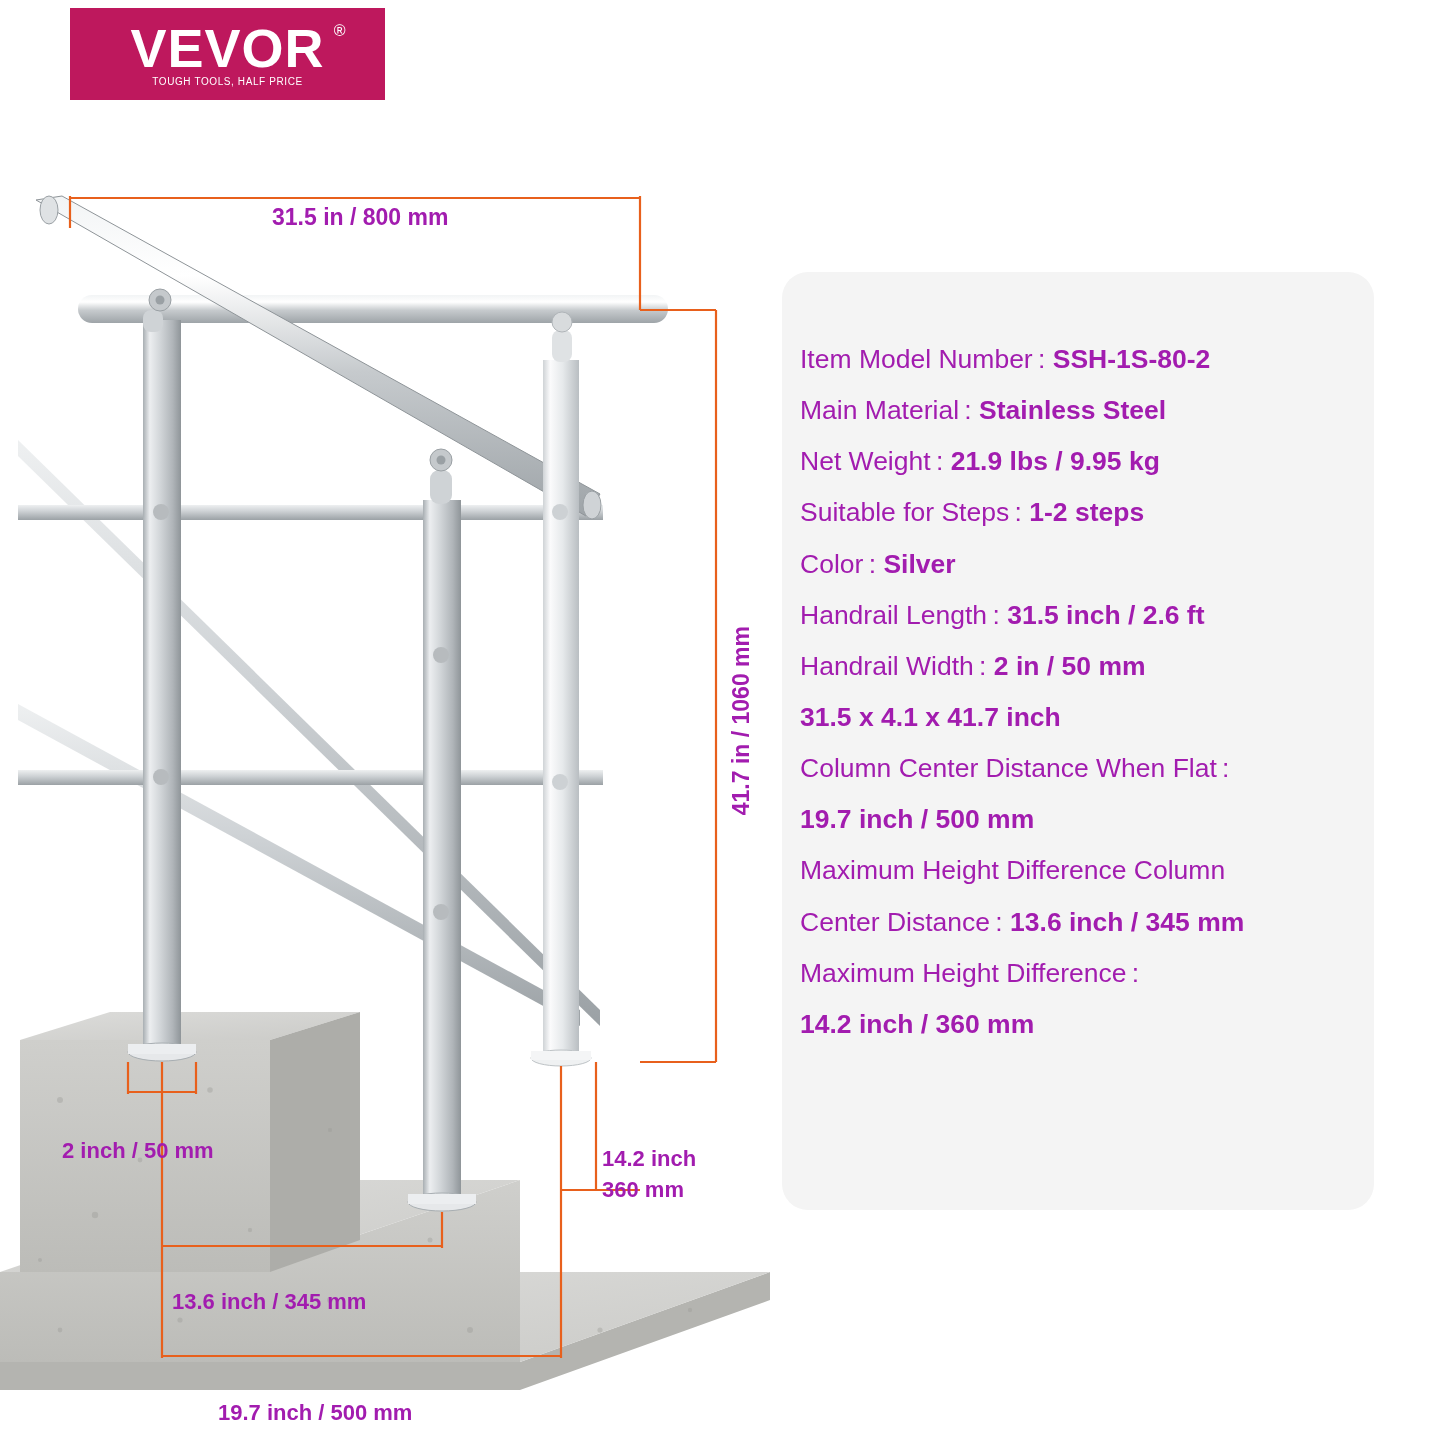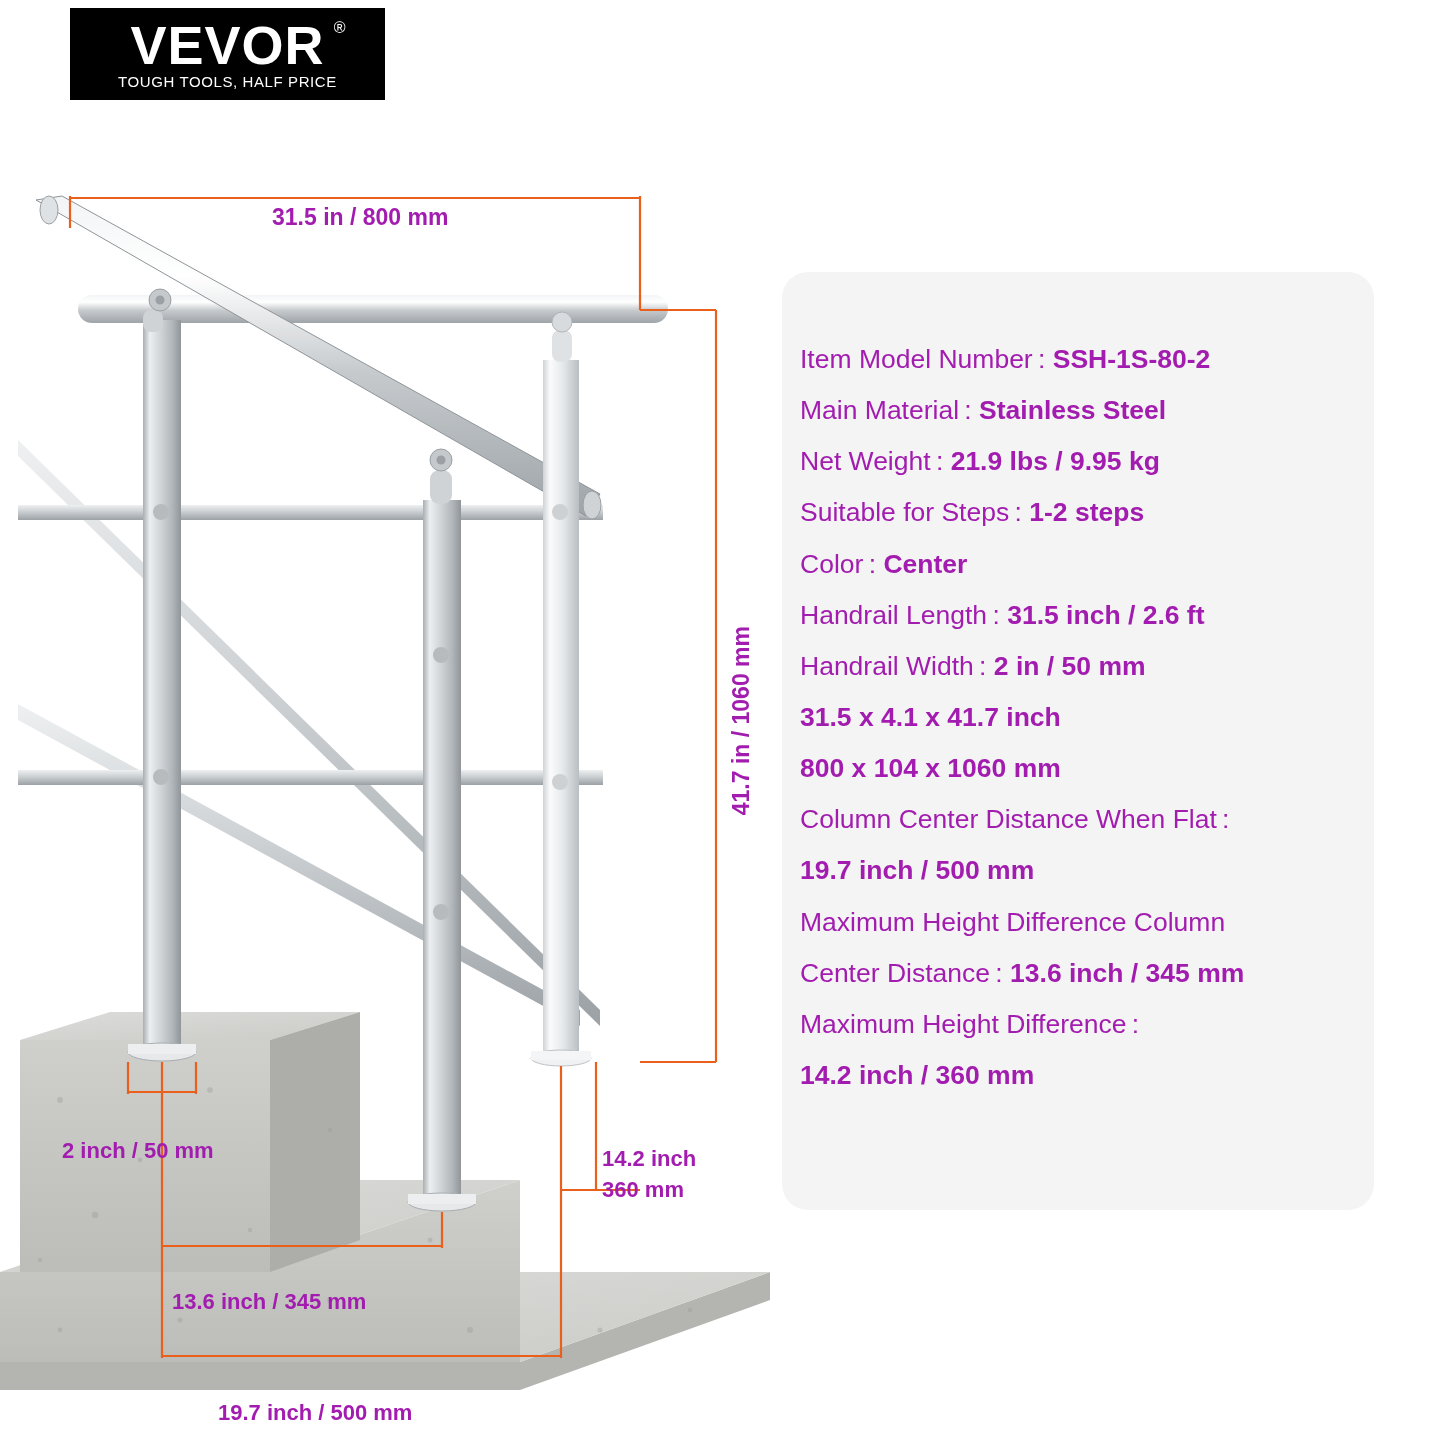--- a/index.html
+++ b/index.html
@@ -13,21 +13,21 @@
     overflow: hidden;
   }
 
   
   .logo-box {
     position: absolute;
     left: 70px;
     top: 8px;
     width: 315px;
     height: 92px;
-    background: #000000;
+    background: #be185d;
     display: flex;
     flex-direction: column;
     align-items: center;
     justify-content: center;
   }
   .logo-word {
     color: #ffffff;
     font-size: 54px;
     font-weight: bold;
     letter-spacing: 1px;
@@ -37,21 +37,21 @@
   }
   .logo-reg {
     position: absolute;
     right: -22px;
     top: 2px;
     font-size: 16px;
     font-weight: normal;
   }
   .logo-tag {
     color: #ffffff;
-    font-size: 15px;
+    font-size: 10px;
     letter-spacing: 0.6px;
     margin-top: 1px;
     font-weight: normal;
   }
 
   
   .spec-panel {
     position: absolute;
     left: 782px;
     top: 272px;
@@ -283,37 +283,34 @@
   <div class="spec-line">
     <span class="lbl">Net Weight :</span>
     <span class="val">21.9 lbs / 9.95 kg</span>
   </div>
   <div class="spec-line">
     <span class="lbl">Suitable for Steps :</span>
     <span class="val">1-2 steps</span>
   </div>
   <div class="spec-line">
     <span class="lbl">Color :</span>
-    <span class="val">Center</span>
+    <span class="val">Silver</span>
   </div>
   <div class="spec-line">
     <span class="lbl">Handrail Length :</span>
     <span class="val">31.5 inch / 2.6 ft</span>
   </div>
   <div class="spec-line">
     <span class="lbl">Handrail Width :</span>
     <span class="val">2 in / 50 mm</span>
   </div>
   <div class="spec-line">
     <span class="val">31.5 x 4.1 x 41.7 inch</span>
   </div>
   <div class="spec-line">
-    <span class="val">800 x 104 x 1060 mm</span>
-  </div>
-  <div class="spec-line">
     <span class="lbl">Column Center Distance When Flat :</span>
   </div>
   <div class="spec-line">
     <span class="val">19.7 inch / 500 mm</span>
   </div>
   <div class="spec-line">
     <span class="lbl">Maximum Height Difference Column</span>
   </div>
   <div class="spec-line">
     <span class="lbl">Center Distance :</span>

